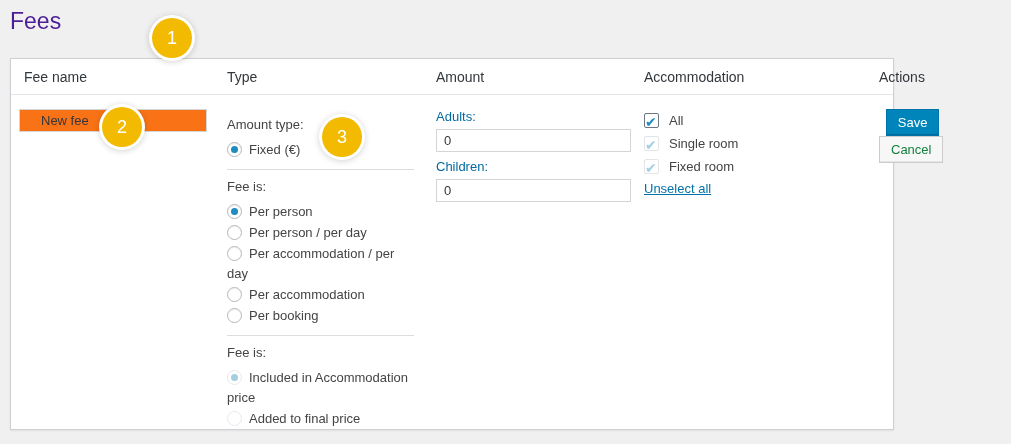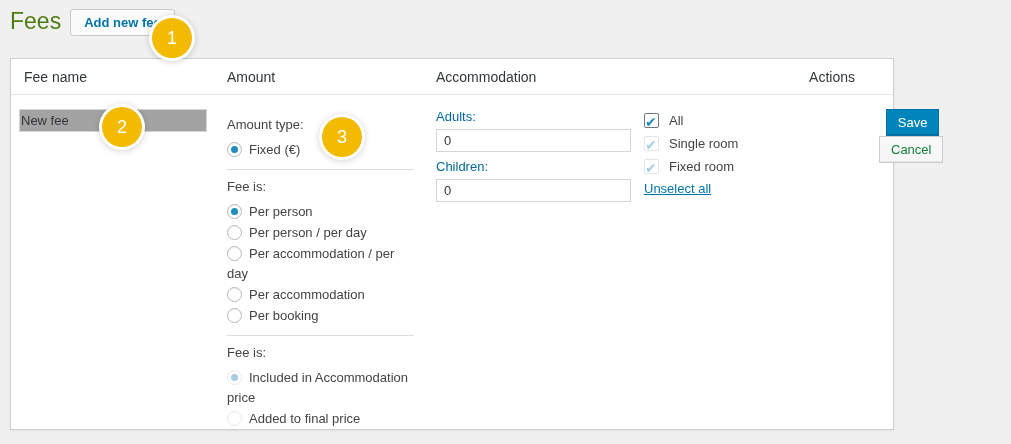--- a/index.html
+++ b/index.html
@@ -17,21 +17,21 @@
   }
   
   .page-header {
     display: flex;
     align-items: flex-start;
     padding: 6px 0 0 10px;
   }
   .page-title {
     font-size: 23px;
     font-weight: 400;
-    color: #4d7c0f;
+    color: #4c1d95;
     margin: 0;
     line-height: 30px;
   }
   .add-new-btn {
     margin-left: 9px;
     margin-top: 3px;
     background: #fbfbfc;
     border: 1px solid #c8c9ca;
     border-radius: 3px;
     color: #0073aa;
@@ -64,25 +64,25 @@
     line-height: 16px;
   }
   .th-first { padding-left: 13px; }
   .th-actions { text-align: right; padding-right: 24px; }
   .cell { padding: 14px 12px 0 0; font-size: 13px; }
   .cell-feename { padding-left: 8px; }
   .fee-name-input {
     width: 188px;
     height: 23px;
     border: 1px solid #d5d5d5;
-    padding: 2px 1px;
+    padding: 2px 21px;
     font-family: inherit;
     font-size: 13px;
     color: #32373c;
-    background: #a3a3a3;
+    background: #f97316;
   }
   .group-label { margin: 8px 0 7px 0; line-height: 16px; color: #444; }
   .opt-row {
     display: block;
     line-height: 20px;
     margin: 0 0 1px 0;
     max-width: 190px;
     cursor: pointer;
     color: #444;
   }
@@ -196,31 +196,31 @@
   .badge-2 { left: 102px; top: 107px; }
   .badge-3 { left: 322px; top: 117px; }
 </style>
 </head>
 <body>
 
 <div class="page">
 
   <div class="page-header">
     <h1 class="page-title">Fees</h1>
-    <button class="add-new-btn">Add new fee</button>
   </div>
 
   <div class="badge badge-1">1</div>
   <div class="badge badge-2">2</div>
   <div class="badge badge-3">3</div>
 
   <div class="card">
 
     <div class="thead">
       <div class="th th-first">Fee name</div>
+      <div class="th">Type</div>
       <div class="th">Amount</div>
       <div class="th">Accommodation</div>
       <div class="th th-actions">Actions</div>
     </div>
 
     <div class="trow">
 
       <div class="cell cell-feename">
         <input class="fee-name-input" type="text" value="New fee" style="">
       </div>

